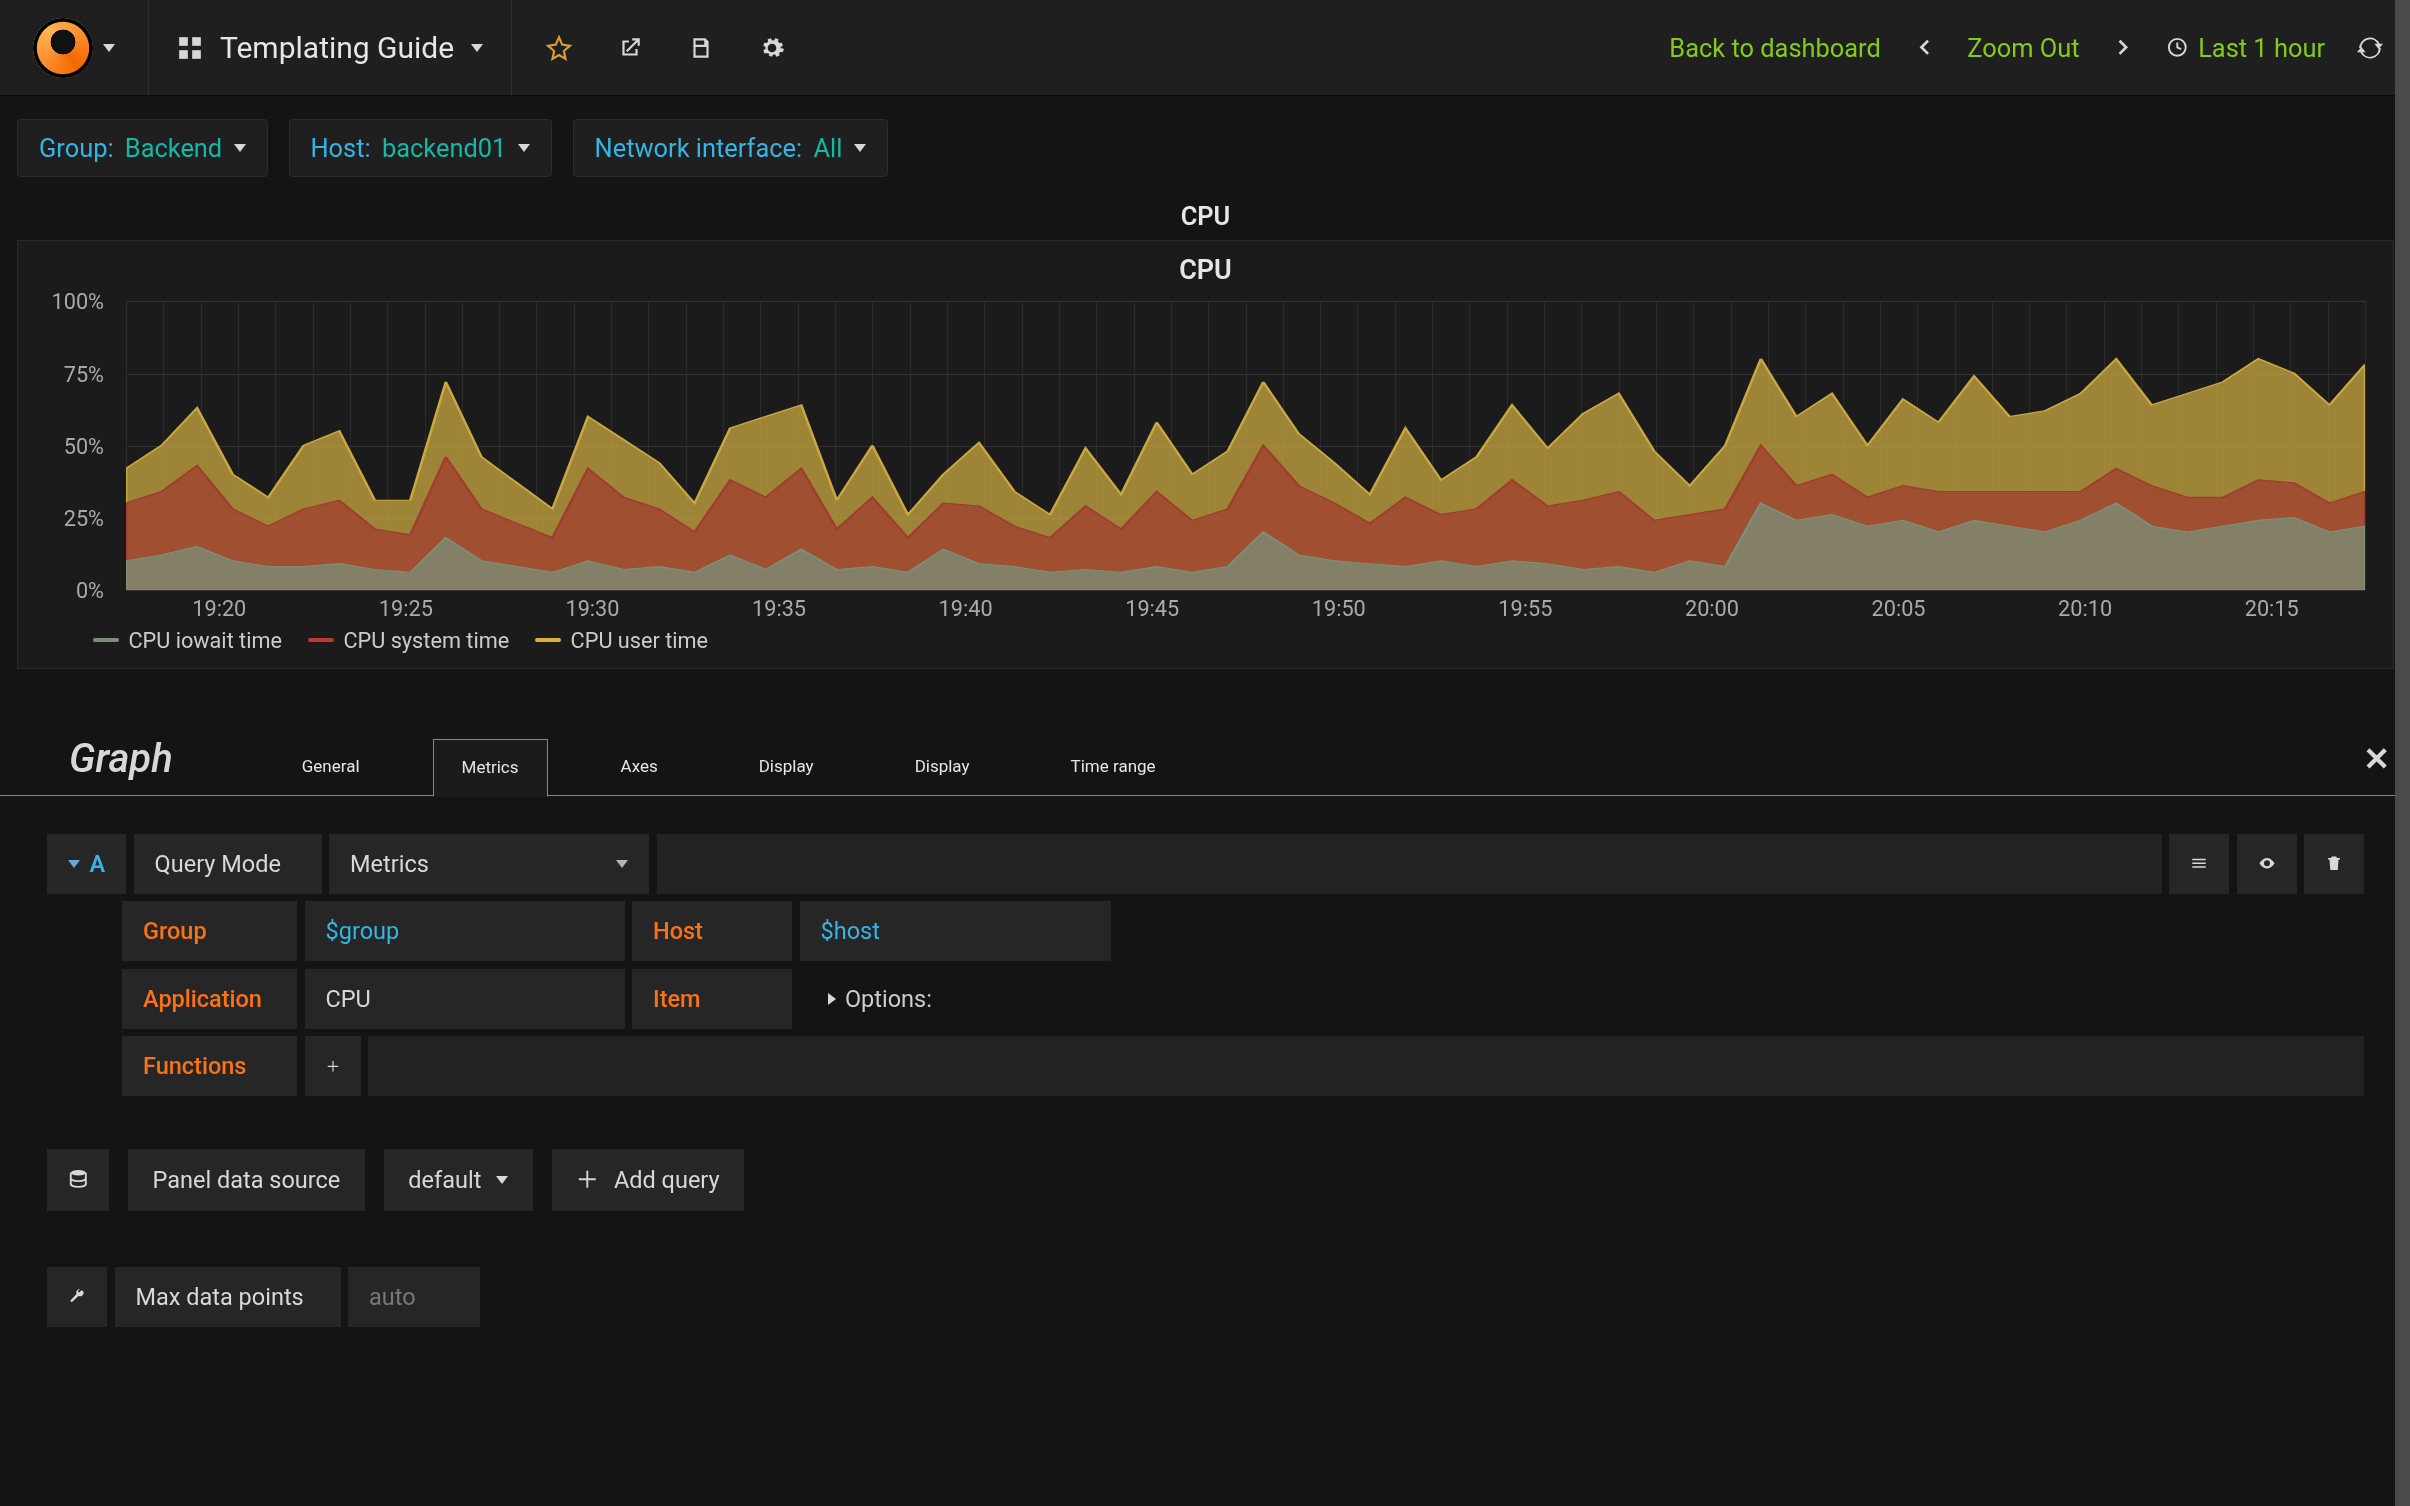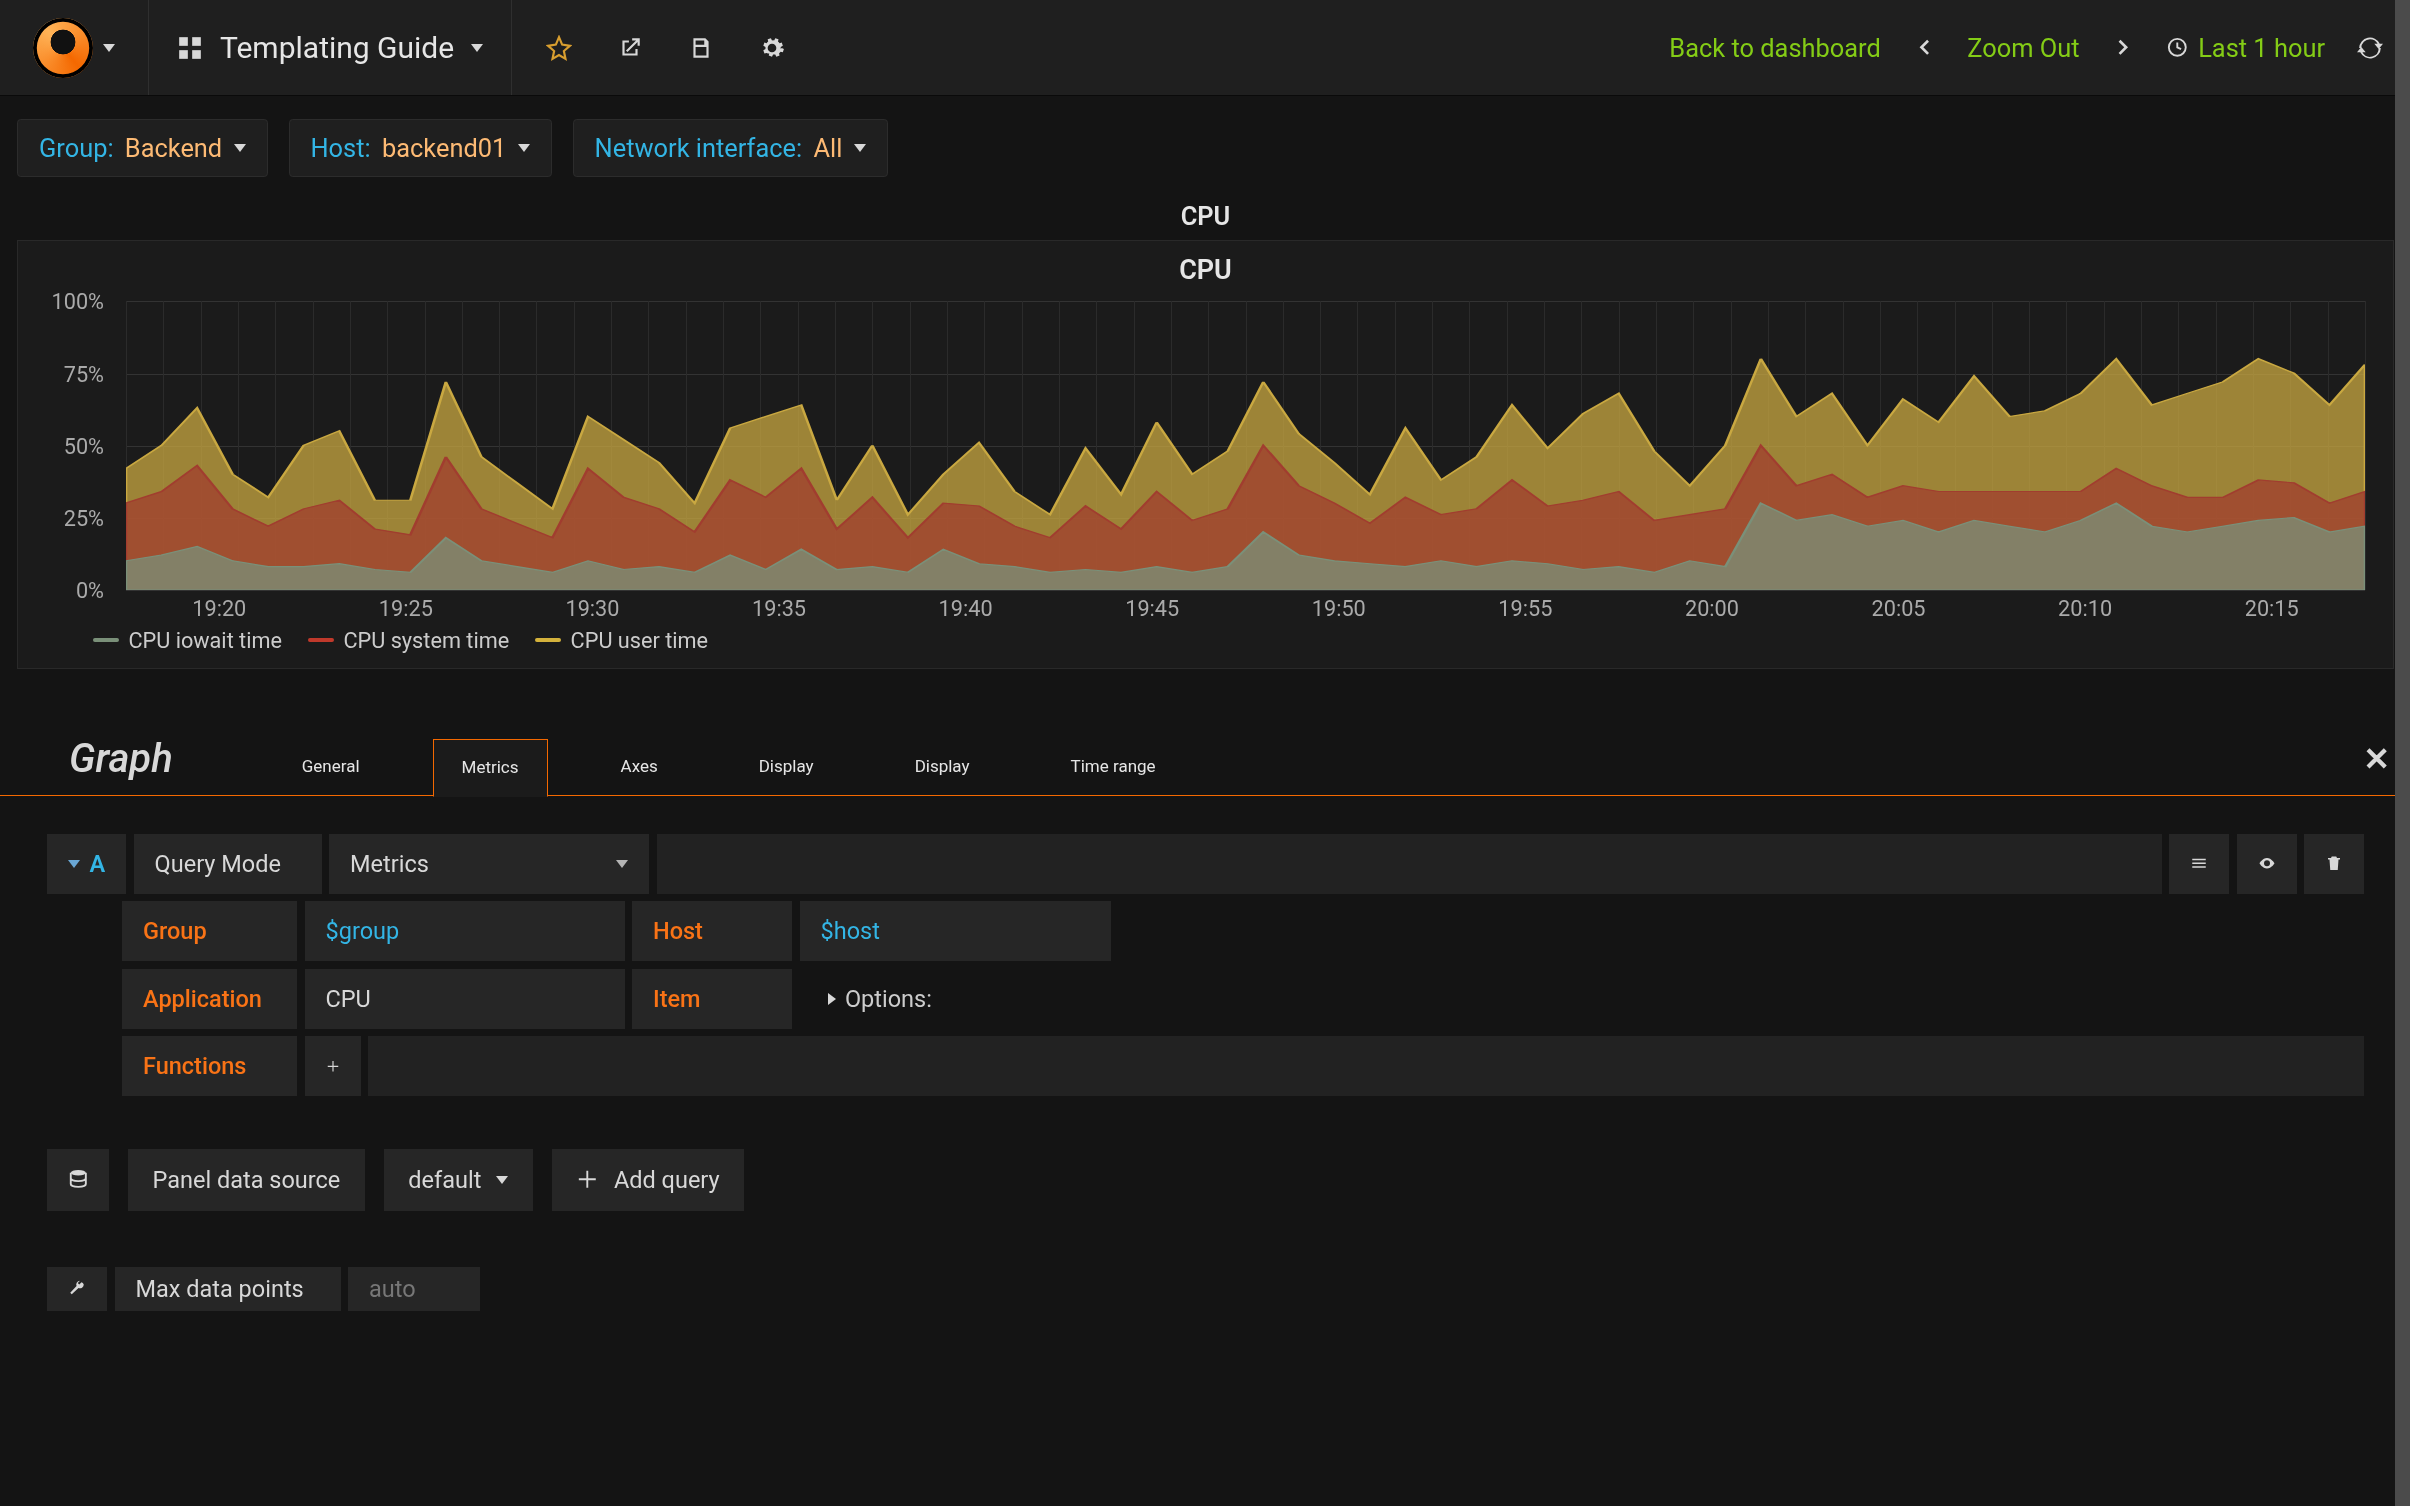--- a/index.html
+++ b/index.html
@@ -47,21 +47,21 @@
 .ico-sm { width:22.6px;height:22.6px;fill:#d8d8d8;display:block; }
 .ico-star { fill:none;stroke:#d89e2f;stroke-width:2; }
 .caret { display:inline-block;border-top:8.5px solid #d8d8d8;border-left:6.6px solid transparent;border-right:6.6px solid transparent; }
 
 .var-row { display:flex;gap:21px;padding:22.6px 17px 9.4px; }
 .var-pill {
   background:#1f1f1f;border:0.9px solid #2c2c2c;border-radius:3.8px;
   padding:13px 21px;font-size:25.4px;display:flex;align-items:center;gap:11.3px;
 }
 .var-pill .label { color:#33b5e5; }
-.var-pill .val { color:#fdba74; }
+.var-pill .val { color:#14b8a6; }
 
 .panel-wrapper { margin:9.4px 17px 0; }
 .panel-row-title { text-align:center;font-size:25.4px;color:#e6e6e6;font-weight:600;padding:5.6px 0 9.4px; }
 .panel {
   background:#1b1b1b;border:0.9px solid #292929;
 }
 .panel-title { text-align:center;font-size:27px;color:#e6e6e6;font-weight:600;padding:13px 0 3.8px; }
 
 .chart-area { position:relative;padding:7.5px 28px 0 108px;height:330px; }
 .chart-grid { position:absolute;inset:0;left:108px;right:28px;top:11.3px;bottom:30px; }
@@ -102,21 +102,21 @@
 .var-token { color:#33b5e5; }
 .item-token { color:#e0b34a; }
 .opt-label { background:transparent;color:#ccc;gap:9.4px;padding-left:28px; }
 .caret-r { display:inline-block;border-left:8.5px solid #d8d8d8;border-top:6.6px solid transparent;border-bottom:6.6px solid transparent; }
 
 .dsrow { display:flex;gap:19px;padding:45px 47px 0; }
 .dsbtn { background:#262626;display:flex;align-items:center;gap:15px;padding:0 24.5px;height:62px;font-size:23.5px;color:#d8d8d8;cursor:pointer; }
 .dsicon { width:62px;justify-content:center;padding:0; }
 
 .maxrow { display:flex;gap:7.5px;padding:56px 47px 0; }
-.maxrow .qcell { height:44px; }
+.maxrow .qcell { height:60px; }
 .wrench { width:60px;justify-content:center; }
 
 .scroll-edge { position:absolute;right:0;top:0;bottom:0;width:15px;background:#4b4b4b; }
 </style>
 </head>
 <body>
 
 <div class="topbar">
   <div class="logo-cell">
     <div class="logo-swirl"></div>

